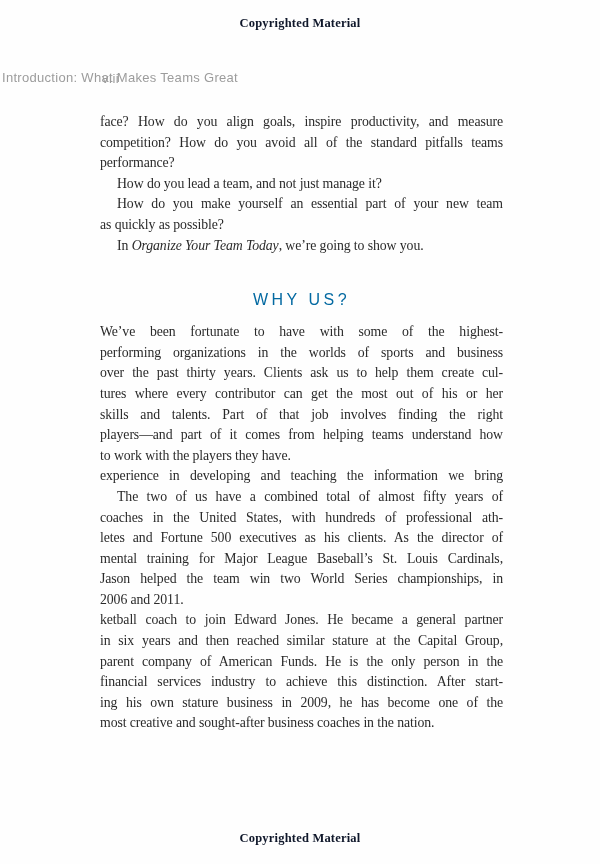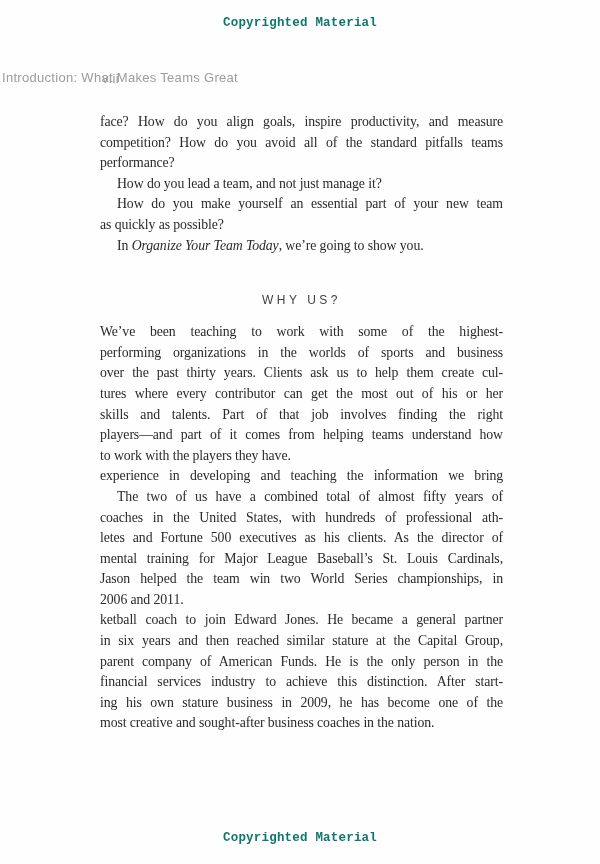--- a/index.html
+++ b/index.html
@@ -8,24 +8,24 @@
     width: 600px;
     height: 864px;
     background: #fefefe;
     font-family: "Liberation Serif", serif;
     overflow: hidden;
   }
   .notice {
     position: absolute;
     left: 0; right: 0;
     text-align: center;
-    font-family: Liberation Mono, monospace;
+    font-family: Liberation Serif, serif;
     font-weight: bold;
     font-size: 12.5px;
-    color: #0f766e;
+    color: #0f172a;
     letter-spacing: 0.2px;
   }
   .notice.top { top: 16px; }
   .notice.bottom { top: 831px; }
   .running-head {
     position: absolute;
     top: 70px; left: 2px; right: 0;
     height: 18px;
     font-family: "Liberation Sans", sans-serif;
     font-size: 13px;
@@ -48,24 +48,24 @@
   }
   .paragraph { margin: 0; }
   .line { text-align: justify; text-align-last: justify; }
   .line.last { text-align-last: left; }
   .line.indent { text-indent: 17px; }
   .section-heading {
     margin-top: 36px;
     margin-bottom: 14px;
     text-align: center;
     font-family: "Liberation Sans", sans-serif;
-    font-size: 12px;
+    font-size: 16px;
     line-height: 16px;
     letter-spacing: 3.5px;
-    color: #404040;
+    color: #0369a1;
   }
   .italic { font-style: italic; }
 </style>
 </head>
 <body>
 
 <div class="page">
   <div class="notice top">Copyrighted Material</div>
 
   <div class="running-head">
@@ -84,21 +84,21 @@
       </div>
       <div class="paragraph">
         <div class="line indent"><span>How do you make yourself an essential part of your new team</span></div>
         <div class="line last"><span>as quickly as possible?</span></div>
       </div>
       <div class="paragraph">
         <div class="line last indent"><span>In </span><span class="italic">Organize Your Team Today</span><span>, we’re going to show you.</span></div>
       </div>
       <div class="section-heading">WHY US?</div>
       <div class="paragraph">
-        <div class="line"><span>We’ve been teaching to work with some of the highest-</span></div>
+        <div class="line"><span>We’ve been fortunate to have with some of the highest-</span></div>
         <div class="line"><span>performing organizations in the worlds of sports and business</span></div>
         <div class="line"><span>over the past thirty years. Clients ask us to help them create cul-</span></div>
         <div class="line"><span>tures where every contributor can get the most out of his or her</span></div>
         <div class="line"><span>skills and talents. Part of that job involves finding the right</span></div>
         <div class="line"><span>players—and part of it comes from helping teams understand how</span></div>
         <div class="line last"><span>to work with the players they have.</span></div>
       </div>
       <div class="paragraph">
         <div class="line"><span>experience in developing and teaching the information we bring</span></div>
         <div class="line indent"><span>The two of us have a combined total of almost fifty years of</span></div>

